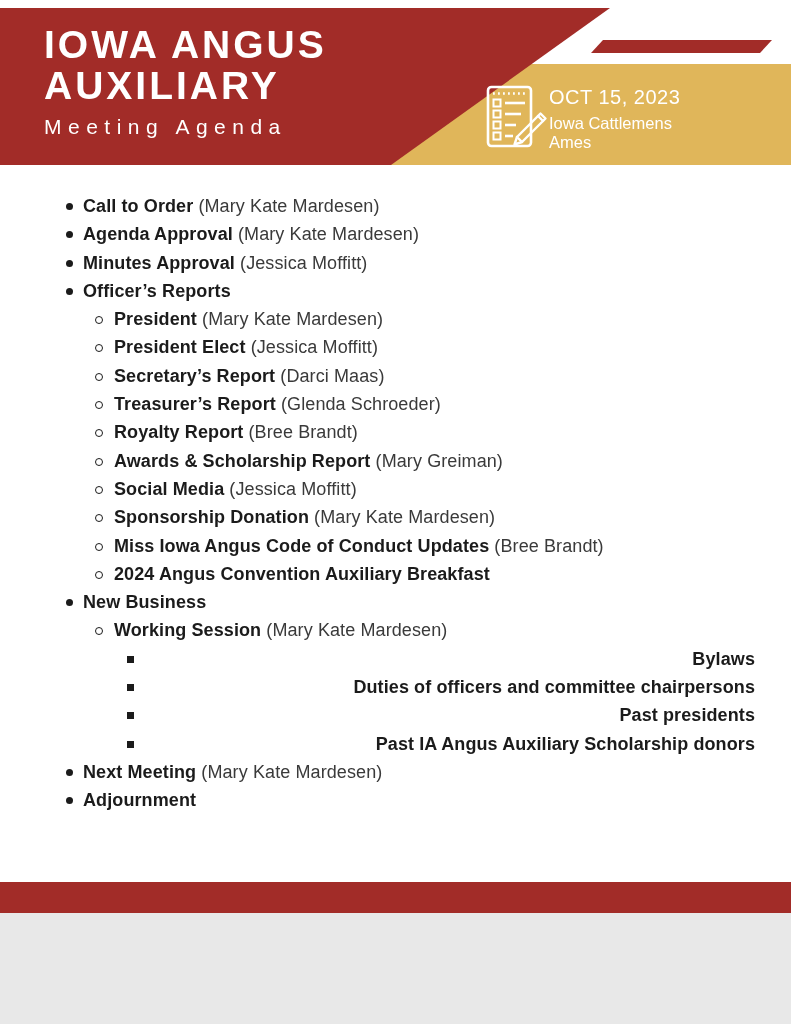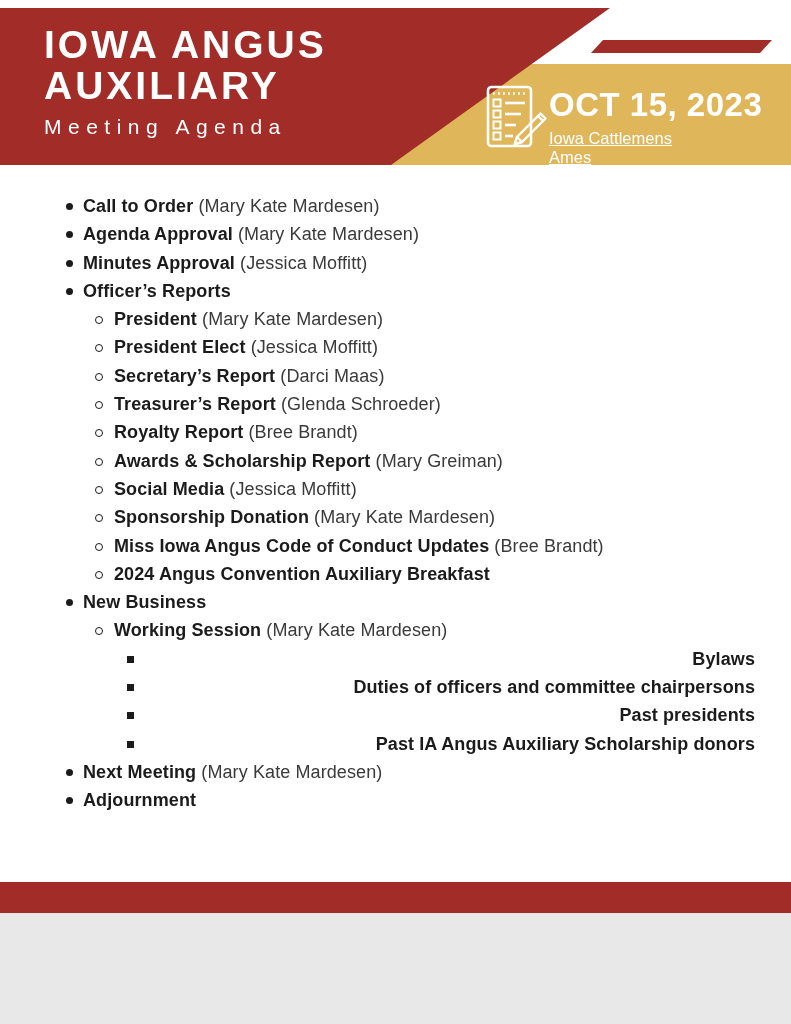--- a/index.html
+++ b/index.html
@@ -26,23 +26,23 @@
   .title-block{position:absolute;left:44px;top:24px;color:#ffffff;}
   .title-line{
     font-size:39px;font-weight:800;letter-spacing:3px;line-height:41px;
     white-space:nowrap;
   }
   .subtitle{
     margin-top:9px;font-size:21px;font-weight:400;letter-spacing:6.5px;
     white-space:nowrap;
   }
   .date-block{position:absolute;left:549px;top:86px;color:#ffffff;}
-  .date-line{font-size:33px;font-weight:700;letter-spacing:.5px;white-space:nowrap;}
+  .date-line{font-size:20px;font-weight:400;letter-spacing:.5px;white-space:nowrap;}
   .loc-line{font-size:16.5px;font-weight:400;line-height:19px;white-space:nowrap;}
-  .loc-wrap{margin-top:5px;text-decoration:underline;}
+  .loc-wrap{margin-top:5px;}
   .clipboard{position:absolute;left:486px;top:85px;}
   
   .agenda{position:absolute;top:166px;left:0;right:0;}
   .agenda ul{list-style:none;margin:16px;padding:15px 20px 0 0;}
   .agenda li{
     position:relative;font-size:18px;line-height:19px;margin-bottom:9.3px;
     color:#3a3a3a;letter-spacing:.1px;white-space:nowrap;
   }
   .agenda .label{font-weight:700;color:#1b1b1b;}
   .agenda .detail{font-weight:400;color:#3a3a3a;}

